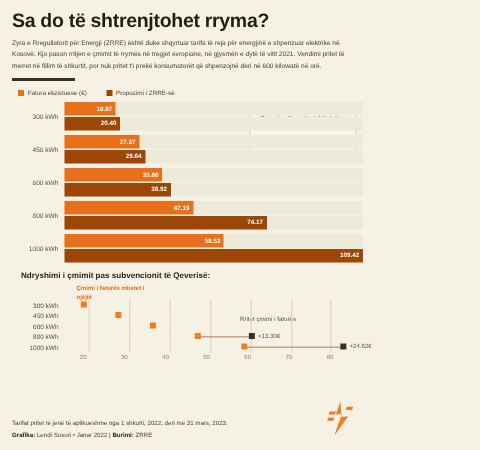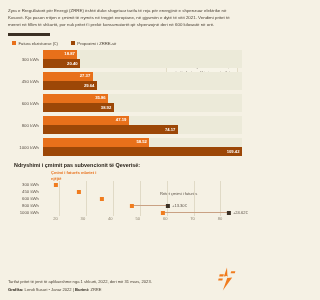--- a/index.html
+++ b/index.html
@@ -103,20 +103,21 @@
   .foot-note{font-size:4.1px;color:#4a4034;margin-bottom:3px;line-height:1.4;}
   .credit{font-size:4.1px;color:#4a4034;line-height:1.4;}
   .credit b{color:#241d14;}
   .logo{position:absolute;right:12px;bottom:9px;width:22px;height:24px;}
 </style>
 </head>
 <body>
 
 <div class="wrap">
 
+  <h1 class="title">Sa do të shtrenjtohet rryma?</h1>
   <p class="standfirst">Zyra e Rregullatorit për Energji (ZRRE) është duke shqyrtuar tarifa të reja për energjinë e shpenzuar elektrike në Kosovë. Kjo pason rritjen e çmimit të rrymës në tregjet evropiane, në gjysmën e dytë të vitit 2021. Vendimi pritet të merret në fillim të shkurtit, por nuk pritet t'i prekë konsumatorët që shpenzojnë deri në 600 kilowatë në orë.</p>
   <div class="rule"></div>
 
   <div class="legend">
     <div class="legend-item">
       <span class="swatch" style="background:#e8701a"></span>
       <span class="legend-label">Fatura ekzistuese (€)</span>
     </div>
     <div class="legend-item">
       <span class="swatch" style="background:#9c4707"></span>

